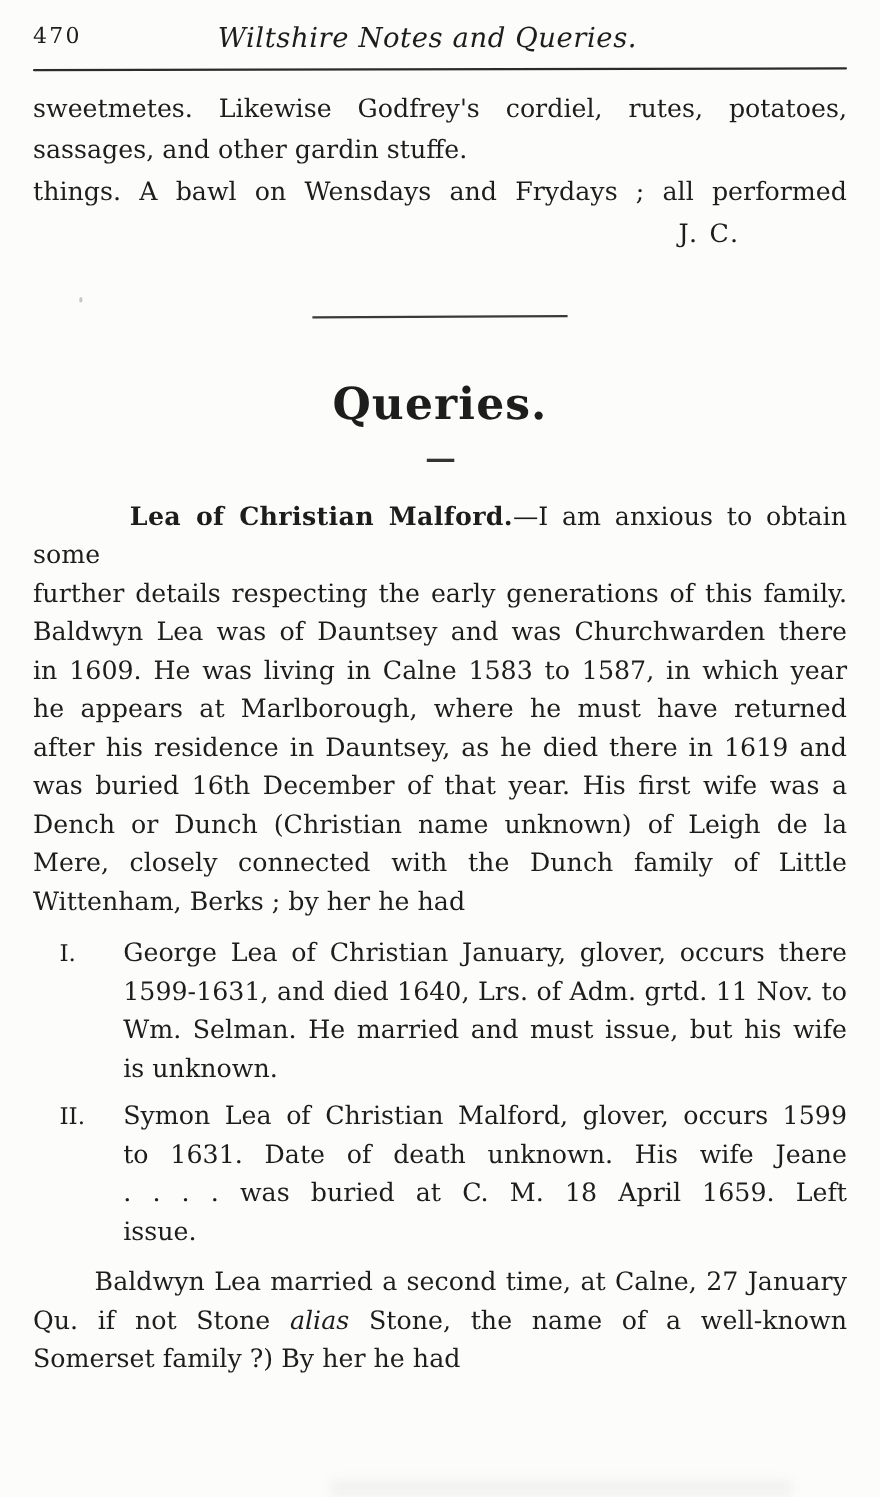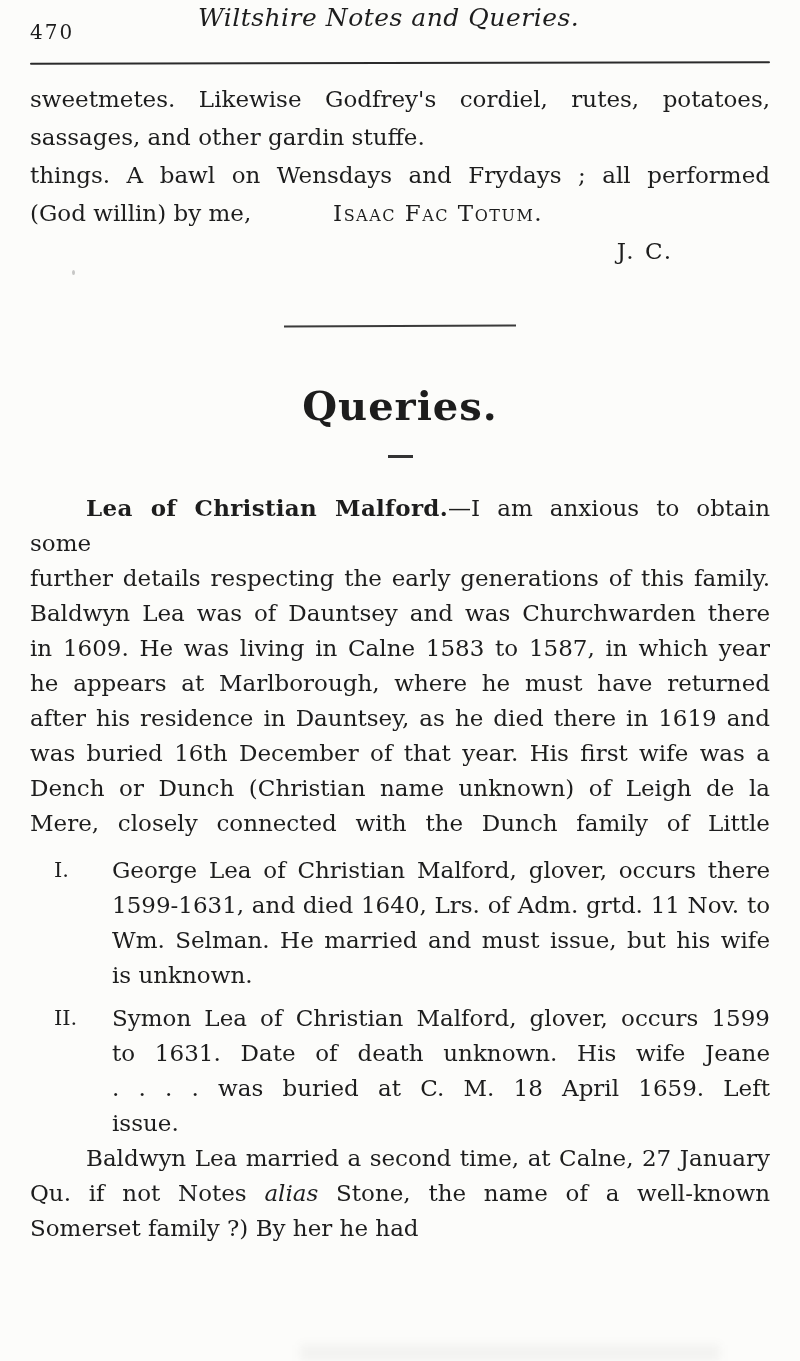--- a/index.html
+++ b/index.html
@@ -11,21 +11,21 @@
     color:#1d1d1d;
     font-family:"DejaVu Serif","Liberation Serif",serif;
     overflow:hidden;
   }
   .content { padding:0 30px; }
 
   
   .hdr { position:relative; padding-top:20px; height:34px; }
   .pgnum { font-size:20px; letter-spacing:2px; }
   .runtitle {
-    position:absolute; left:50%; top:3px;
+    position:absolute; left:50%; top:20px;
     transform:translateX(-53%);
     font-style:italic; font-size:25px; letter-spacing:0.5px;
     white-space:nowrap;
   }
   .hrule {
     margin-top:8px; height:2px; background:#2b2b2b;
     transform:rotate(-0.12deg); border-radius:1px;
   }
 
   
@@ -45,27 +45,27 @@
   .queries {
     margin:56px 0 0; text-align:center;
     font-size:40px; line-height:46px; font-weight:bold;
     letter-spacing:1px;
   }
   .minidash { width:25px; height:3px; background:#333; margin:26px auto 0; }
 
   
   .q .ln { line-height:35px; }
   .q-intro { margin-top:32px; }
-  .lead { font-weight:bold; letter-spacing:0.3px; }
+  .lead { font-weight:bold; letter-spacing:0.3px;margin-left:32px; }
 
   .qitem { position:relative; padding-left:82px; margin-top:12px; }
   .qitem.second { margin-top:8px; }
   .qnum { position:absolute; left:24px; top:0; font-size:21px; line-height:35px; }
 
-  .q-closing { margin-top:0; }
+  .q-closing { margin-top:11px; }
 
   .smudge {
     position:absolute; bottom:0; left:300px; width:420px; height:16px;
     background:rgba(60,60,60,0.05); filter:blur(5px);
   }
   .speck { position:absolute; width:3px; height:5px; background:rgba(40,40,40,0.25); border-radius:50%; }
 </style>
 </head>
 <body>
 
@@ -78,25 +78,20 @@
     </div>
     <div class="hrule"></div>
 
     <div class="block-1">
       <div class="ln j">sweetmetes. Likewise Godfrey's cordiel, rutes, potatoes,</div>
       <div class="ln">sassages, and other gardin stuffe.</div>
     </div>
 
     <div>
       <div class="ln j">things. A bawl on Wensdays and Frydays ; all performed</div>
-      <div class="ln flexline">
-        <span>(God willin) by me,</span>
-        <span class="smallcaps">Isaac Fac Totum.</span>
-        <span class="spacer"></span>
-      </div>
     </div>
 
     <div class="ln sig">J. C.</div>
 
     <div class="divider"></div>
 
     <h1 class="queries">Queries.</h1>
 
     <div class="minidash"></div>
 
@@ -107,42 +102,43 @@
           <span class="lead">Lea of Christian Malford.</span><span>—I am anxious to obtain some</span>
         </div>
         <div class="ln j">further details respecting the early generations of this family.</div>
         <div class="ln j">Baldwyn Lea was of Dauntsey and was Churchwarden there</div>
         <div class="ln j">in 1609. He was living in Calne 1583 to 1587, in which year</div>
         <div class="ln j">he appears at Marlborough, where he must have returned</div>
         <div class="ln j">after his residence in Dauntsey, as he died there in 1619 and</div>
         <div class="ln j">was buried 16th December of that year. His first wife was a</div>
         <div class="ln j">Dench or Dunch (Christian name unknown) of Leigh de la</div>
         <div class="ln j">Mere, closely connected with the Dunch family of Little</div>
+        <div class="ln">Wittenham, Berks ; by her he had</div>
       </div>
 
       <div class="qitem">
         <span class="qnum">I.</span>
-        <div class="ln j">George Lea of Christian Malford, glover, occurs there</div>
+        <div class="ln j">George Lea of Christian January, glover, occurs there</div>
         <div class="ln j">1599-1631, and died 1640, Lrs. of Adm. grtd. 11 Nov. to</div>
         <div class="ln j">Wm. Selman. He married and must issue, but his wife</div>
         <div class="ln">is unknown.</div>
       </div>
 
       <div class="qitem second">
         <span class="qnum">II.</span>
         <div class="ln j">Symon Lea of Christian Malford, glover, occurs 1599</div>
         <div class="ln j">to 1631. Date of death unknown. His wife Jeane</div>
         <div class="ln j">. . . . was buried at C. M. 18 April 1659. Left</div>
         <div class="ln">issue.</div>
       </div>
 
       <div class="q-closing">
         <div class="ln j ind">Baldwyn Lea married a second time, at Calne, 27 January</div>
         <div class="ln j">
-          <span>Qu. if not Notes </span><i>alias</i><span> Stone, the name of a well-known</span>
+          <span>Qu. if not Stone </span><i>alias</i><span> Stone, the name of a well-known</span>
         </div>
         <div class="ln">Somerset family ?) By her he had</div>
       </div>
 
     </section>
   </div>
 
   <div class="smudge"></div>
   <div class="speck" style="left:72px; top:270px;"></div>
 </div>

